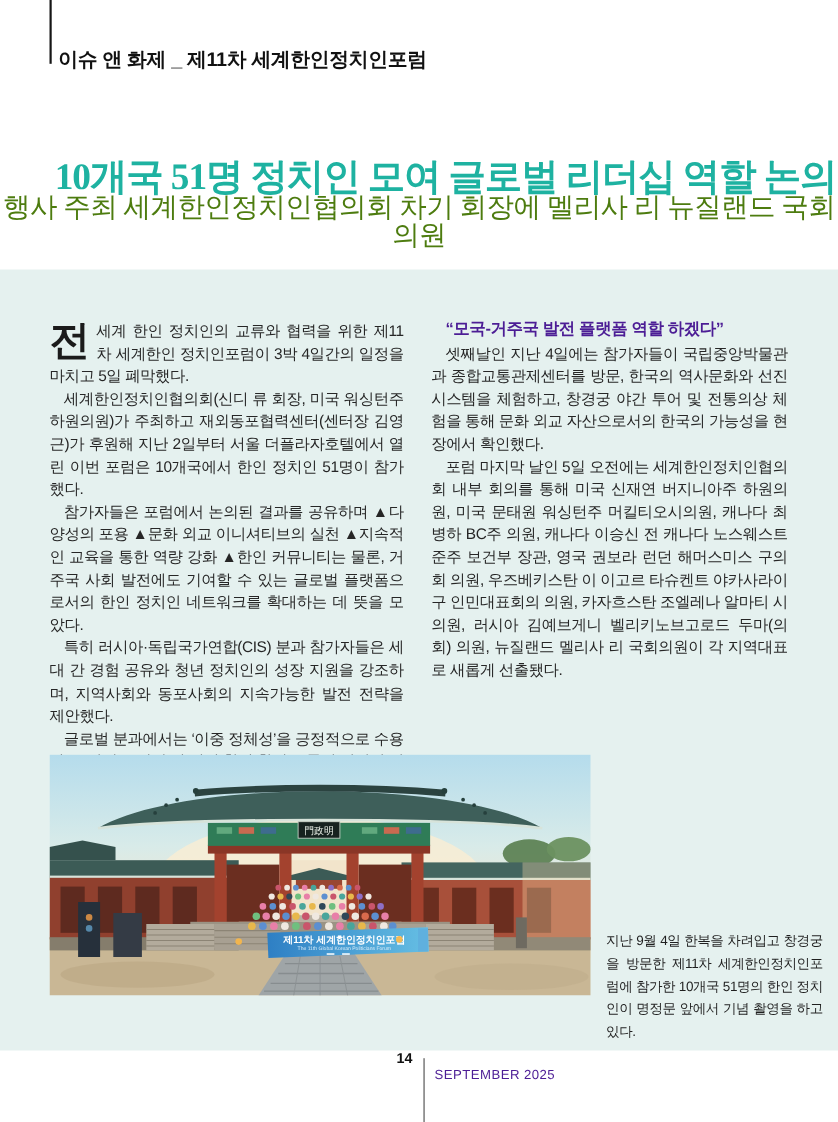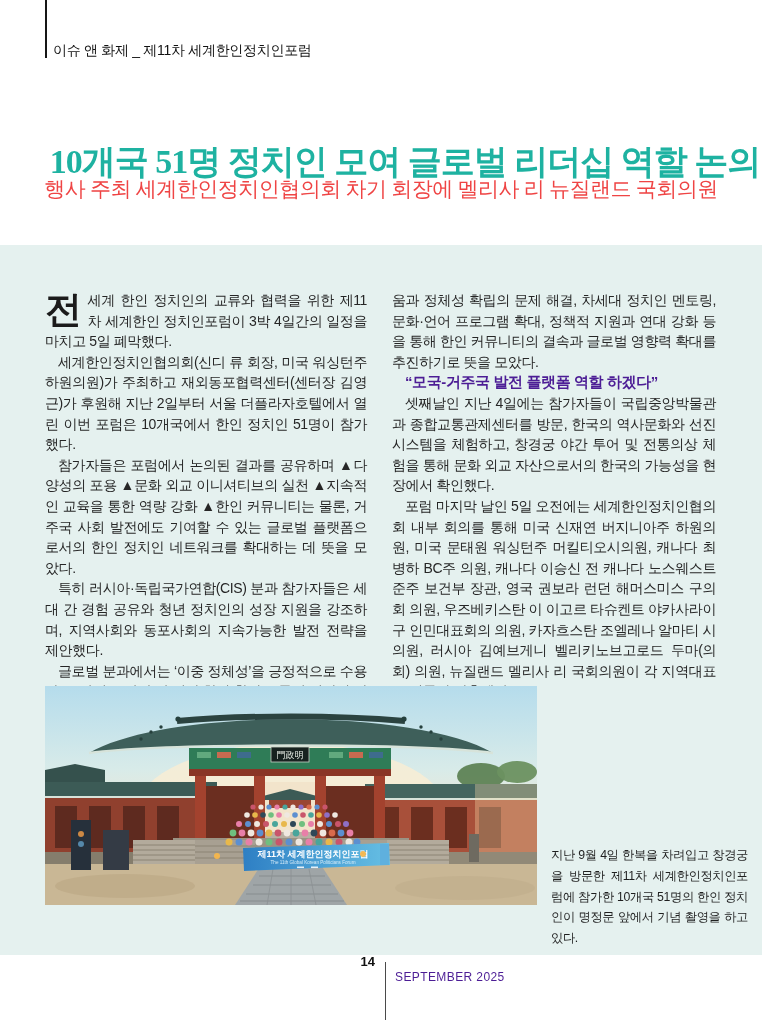--- a/index.html
+++ b/index.html
@@ -1,29 +1,29 @@
 <!DOCTYPE html>
 <html><head>
 <meta charset="utf-8">
 <style>
   html,body{margin:0;padding:0;background:#ffffff;}
   .page{position:relative;width:762px;height:1020px;background:#ffffff;overflow:hidden;
         font-family:"Liberation Sans","DejaVu Sans",sans-serif;color:#232323;}
 
   
   .kicker-bar{position:absolute;left:45px;top:0;width:2px;height:58px;background:#161616;}
-  .kicker{position:absolute;left:53px;top:42px;font-size:14px;font-weight:400;letter-spacing:-0.3px;color:#111;}
+  .kicker{position:absolute;left:53px;top:42px;font-size:18px;font-weight:700;letter-spacing:-0.3px;color:#111;}
 
   
   .headline{position:absolute;left:0;top:119px;width:762px;text-align:center;
             font-family:"Liberation Serif","DejaVu Serif",serif;font-weight:700;
             font-size:34px;line-height:40px;letter-spacing:-1px;color:#1eb2a1;margin-left:24px;}
   .deck{position:absolute;left:0;top:176px;width:762px;text-align:center;
         font-family:"Liberation Serif","DejaVu Serif",serif;font-weight:500;
-        font-size:21px;line-height:26px;letter-spacing:-0.5px;color:#ef4444;}
+        font-size:25px;line-height:26px;letter-spacing:-0.5px;color:#4d7c0f;}
 
   
   .panel{position:absolute;left:0;top:245px;width:762px;height:710px;background:#e5f1ef;}
 
   
   .col{position:absolute;top:290px;width:322px;font-size:14px;line-height:20.6px;
        text-align:justify;letter-spacing:-0.4px;color:#262626;}
   .col-left{left:45px;}
   .col-right{left:392px;width:324px;}
   .col p{margin:0;text-indent:13px;}
@@ -63,21 +63,20 @@
   <div class="col col-left">
     <p class="first"><span class="dropcap">전</span><span>세계 한인 정치인의 교류와 협력을 위한 제11차 세계한인 정치인포럼이 3박 4일간의 일정을 마치고 5일 폐막했다.</span></p>
     <p>세계한인정치인협의회(신디 류 회장, 미국 워싱턴주 하원의원)가 주최하고 재외동포협력센터(센터장 김영근)가 후원해 지난 2일부터 서울 더플라자호텔에서 열린 이번 포럼은 10개국에서 한인 정치인 51명이 참가했다.</p>
     <p>참가자들은 포럼에서 논의된 결과를 공유하며 ▲다양성의 포용 ▲문화 외교 이니셔티브의 실천 ▲지속적인 교육을 통한 역량 강화 ▲한인 커뮤니티는 물론, 거주국 사회 발전에도 기여할 수 있는 글로벌 플랫폼으로서의 한인 정치인 네트워크를 확대하는 데 뜻을 모았다.</p>
     <p>특히 러시아·독립국가연합(CIS) 분과 참가자들은 세대 간 경험 공유와 청년 정치인의 성장 지원을 강조하며, 지역사회와 동포사회의 지속가능한 발전 전략을 제안했다.</p>
     <p>글로벌 분과에서는 ‘이중 정체성’을 긍정적으로 수용하고, 다민족 연대 및 시민 참여 확대를 통해 정치적 영향력을 확장하는 방안을 공유했다.</p>
     <p>북미지역 분과는 한인 정치인의 역할과 잠재력, 언어의 어려</p>
   </div>
 
   <div class="col col-right">
-    <p class="cont">움과 정체성 확립의 문제 해결, 차세대 정치인 멘토링, 문화·언어 프로그램 확대, 정책적 지원과 연대 강화 등을 통해 한인 커뮤니티의 결속과 글로벌 영향력 확대를 추진하기로 뜻을 모았다.</p>
     <p class="subhead">“모국-거주국 발전 플랫폼 역할 하겠다”</p>
     <p>셋째날인 지난 4일에는 참가자들이 국립중앙박물관과 종합교통관제센터를 방문, 한국의 역사문화와 선진 시스템을 체험하고, 창경궁 야간 투어 및 전통의상 체험을 통해 문화 외교 자산으로서의 한국의 가능성을 현장에서 확인했다.</p>
     <p>포럼 마지막 날인 5일 오전에는 세계한인정치인협의회 내부 회의를 통해 미국 신재연 버지니아주 하원의원, 미국 문태원 워싱턴주 머킬티오시의원, 캐나다 최병하 BC주 의원, 캐나다 이승신 전 캐나다 노스웨스트준주 보건부 장관, 영국 권보라 런던 해머스미스 구의회 의원, 우즈베키스탄 이 이고르 타슈켄트 야카사라이구 인민대표회의 의원, 카자흐스탄 조엘레나 알마티 시의원, 러시아 김예브게니 벨리키노브고로드 두마(의회) 의원, 뉴질랜드 멜리사 리 국회의원이 각 지역대표로 새롭게 선출됐다.</p>
   </div>
 
   <div class="photo">
     <svg width="492" height="219" viewBox="0 0 492 219" xmlns="http://www.w3.org/2000/svg">
       <defs>
         <linearGradient id="sky" x1="0" y1="0" x2="0" y2="1">
           <stop offset="0" stop-color="#b5dcec"></stop>

